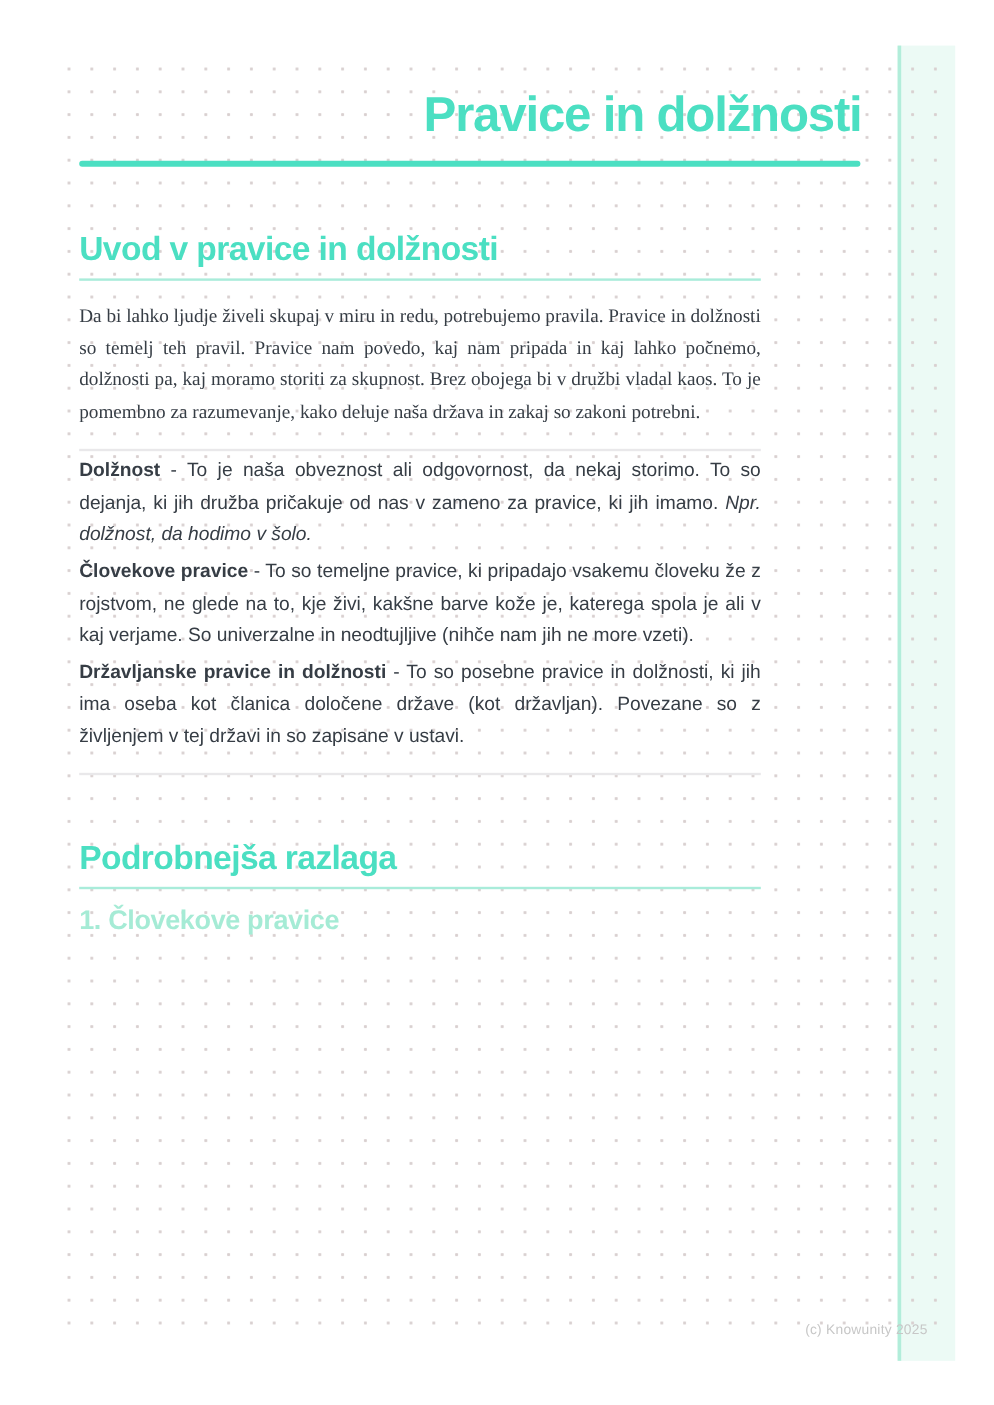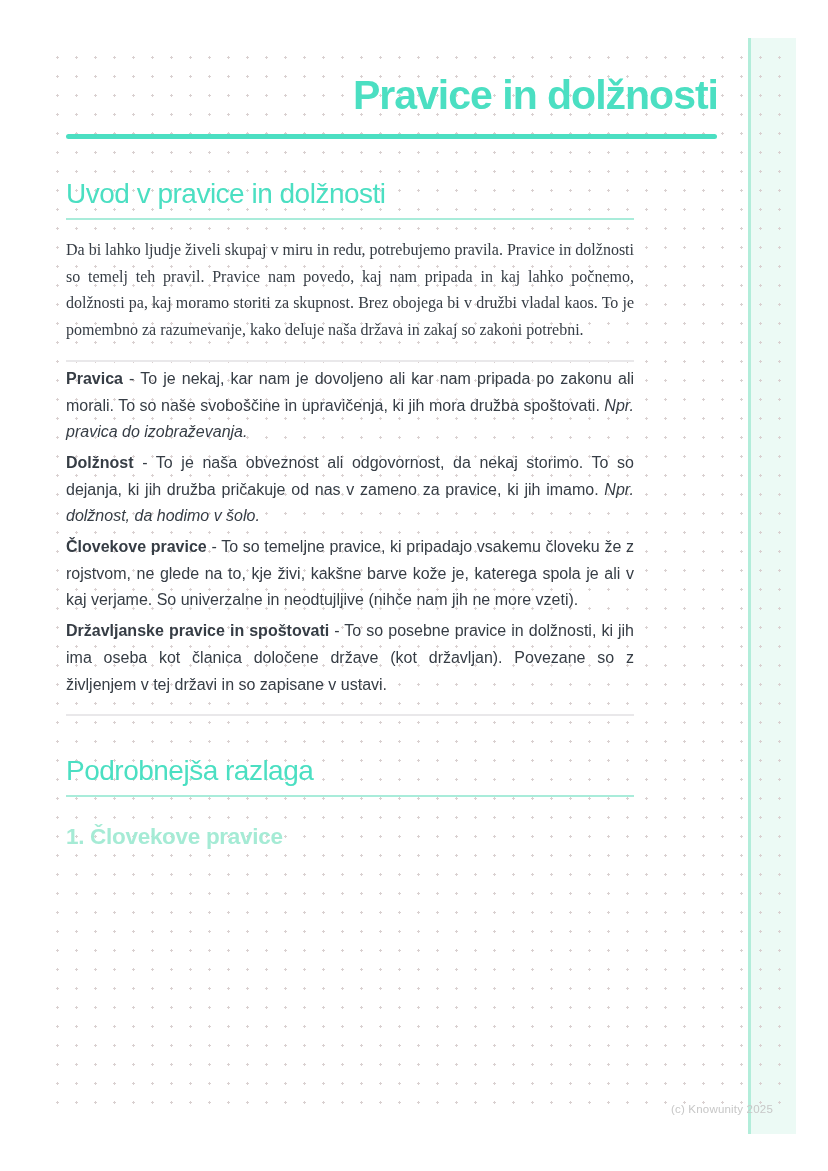--- a/index.html
+++ b/index.html
@@ -37,30 +37,30 @@
     letter-spacing: -1px;
     color: var(--accent);
     text-align: right;
   }
   .title-rule {
     margin-top: 14px;
     width: 651px; height: 5px; border-radius: 3px;
     background: var(--accent);
   }
   section h2.section-heading {
-    margin-top: 38px;
+    margin-top: 52px;
     width: 568px;
-    font-size: 28px; line-height: 34px; font-weight: 400;
+    font-size: 28px; line-height: 34px; font-weight: 700;
     letter-spacing: -0.5px;
     color: var(--accent);
     padding-bottom: 7px;
     border-bottom: 2px solid var(--underline);
   }
   section h3.sub-heading {
-    margin-top: 26px;
+    margin-top: 12px;
     width: 568px;
     font-size: 22.5px; line-height: 28px; font-weight: 800;
     letter-spacing: -0.3px;
     color: var(--accent-light);
   }
   section p.body-para {
     margin-top: 4px;
     width: 568px;
     font-size: 16px; line-height: 26.7px;
     color: var(--body);
@@ -92,24 +92,23 @@
   <div class="content">
     <h1 class="doc-title">Pravice in dolžnosti</h1>
     <div class="title-rule"></div>
     <main id="sections">
         <section class="doc-section">
           <h2 class="section-heading">Uvod v pravice in dolžnosti</h2>
           <p class="body-para"><span>Da bi lahko ljudje živeli skupaj v miru in redu, potrebujemo pravila. Pravice in dolžnosti so temelj teh pravil. Pravice nam povedo, kaj nam pripada in kaj lahko počnemo, dolžnosti pa, kaj moramo storiti za skupnost. Brez obojega bi v družbi vladal kaos. To je pomembno za razumevanje, kako deluje naša država in zakaj so zakoni potrebni.</span></p>
           <div class="divider"></div>
         </section>
         <section class="doc-section">
-          <p class="body-para"><b>Pravica</b><span> - To je nekaj, kar nam je dovoljeno ali kar nam pripada po zakonu ali morali. To so naše svoboščine in upravičenja, ki jih mora družba spoštovati. </span><i>Npr. pravica do izobraževanja.</i></p>
           <p class="body-para"><b>Dolžnost</b><span> - To je naša obveznost ali odgovornost, da nekaj storimo. To so dejanja, ki jih družba pričakuje od nas v zameno za pravice, ki jih imamo. </span><i>Npr. dolžnost, da hodimo v šolo.</i></p>
           <p class="body-para"><b>Človekove pravice</b><span> - To so temeljne pravice, ki pripadajo vsakemu človeku že z rojstvom, ne glede na to, kje živi, kakšne barve kože je, katerega spola je ali v kaj verjame. So univerzalne in neodtujljive (nihče nam jih ne more vzeti).</span></p>
-          <p class="body-para"><b>Državljanske pravice in spoštovati</b><span> - To so posebne pravice in dolžnosti, ki jih ima oseba kot članica določene države (kot državljan). Povezane so z življenjem v tej državi in so zapisane v ustavi.</span></p>
+          <p class="body-para"><b>Državljanske pravice in dolžnosti</b><span> - To so posebne pravice in dolžnosti, ki jih ima oseba kot članica določene države (kot državljan). Povezane so z življenjem v tej državi in so zapisane v ustavi.</span></p>
           <div class="divider"></div>
         </section>
         <section class="doc-section">
           <h2 class="section-heading">Podrobnejša razlaga</h2>
           <h3 class="sub-heading">1. Človekove pravice</h3>
         </section>
       </main>
   </div>
 
   <div class="footer-credit">(c) Knowunity 2025</div>

